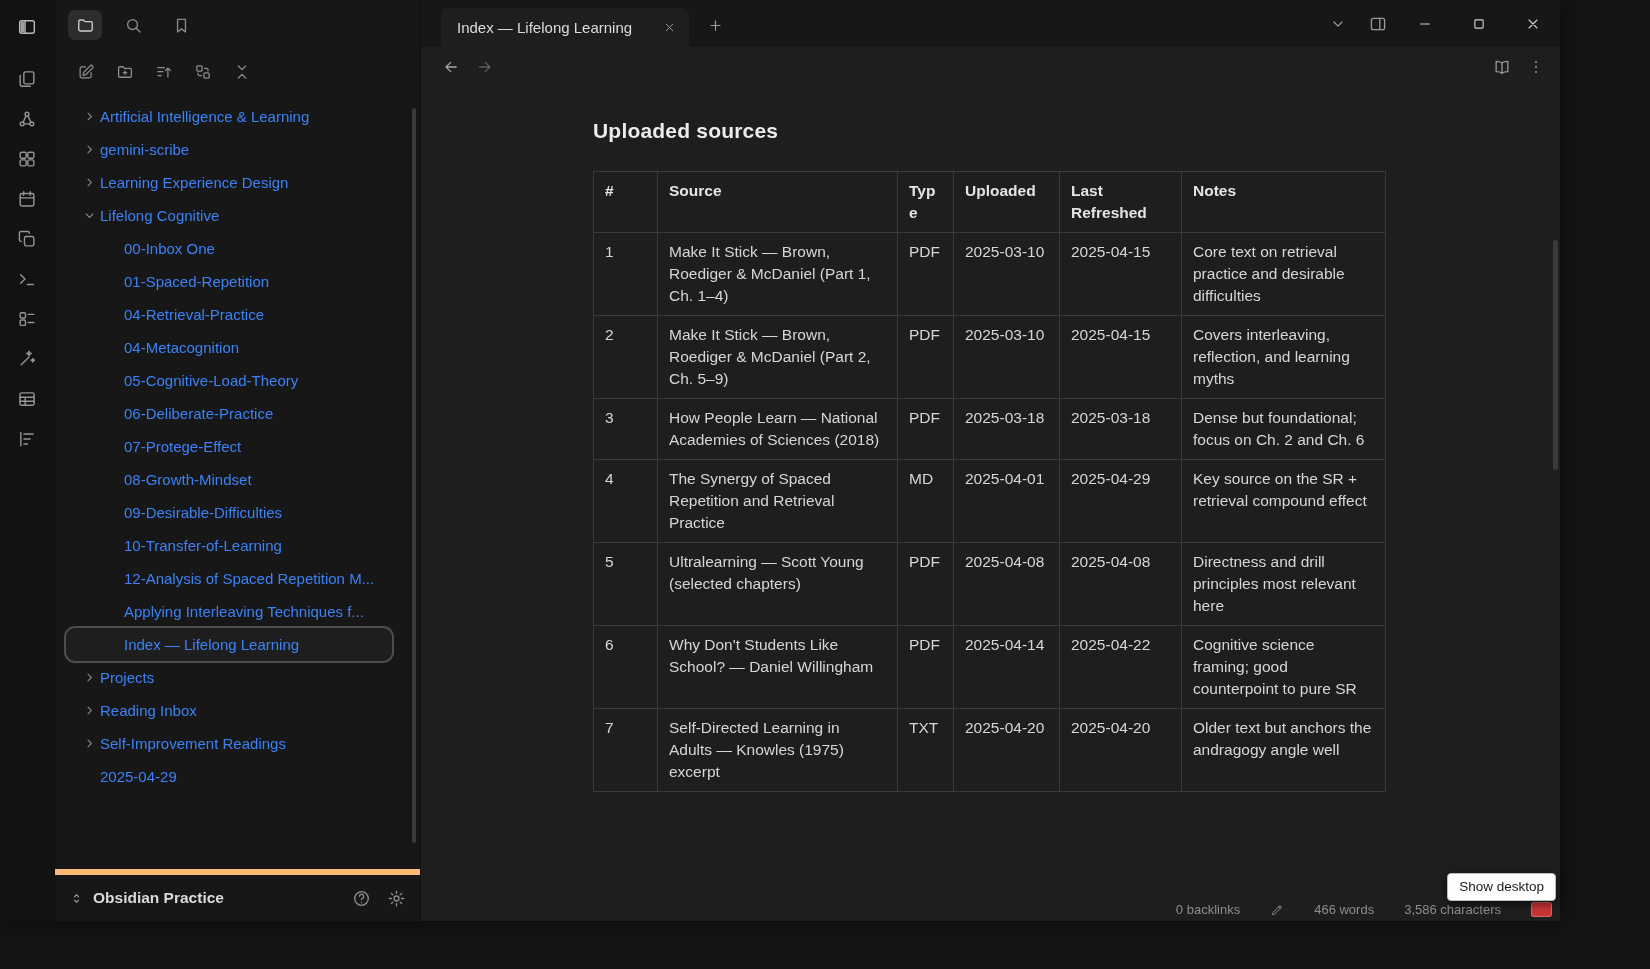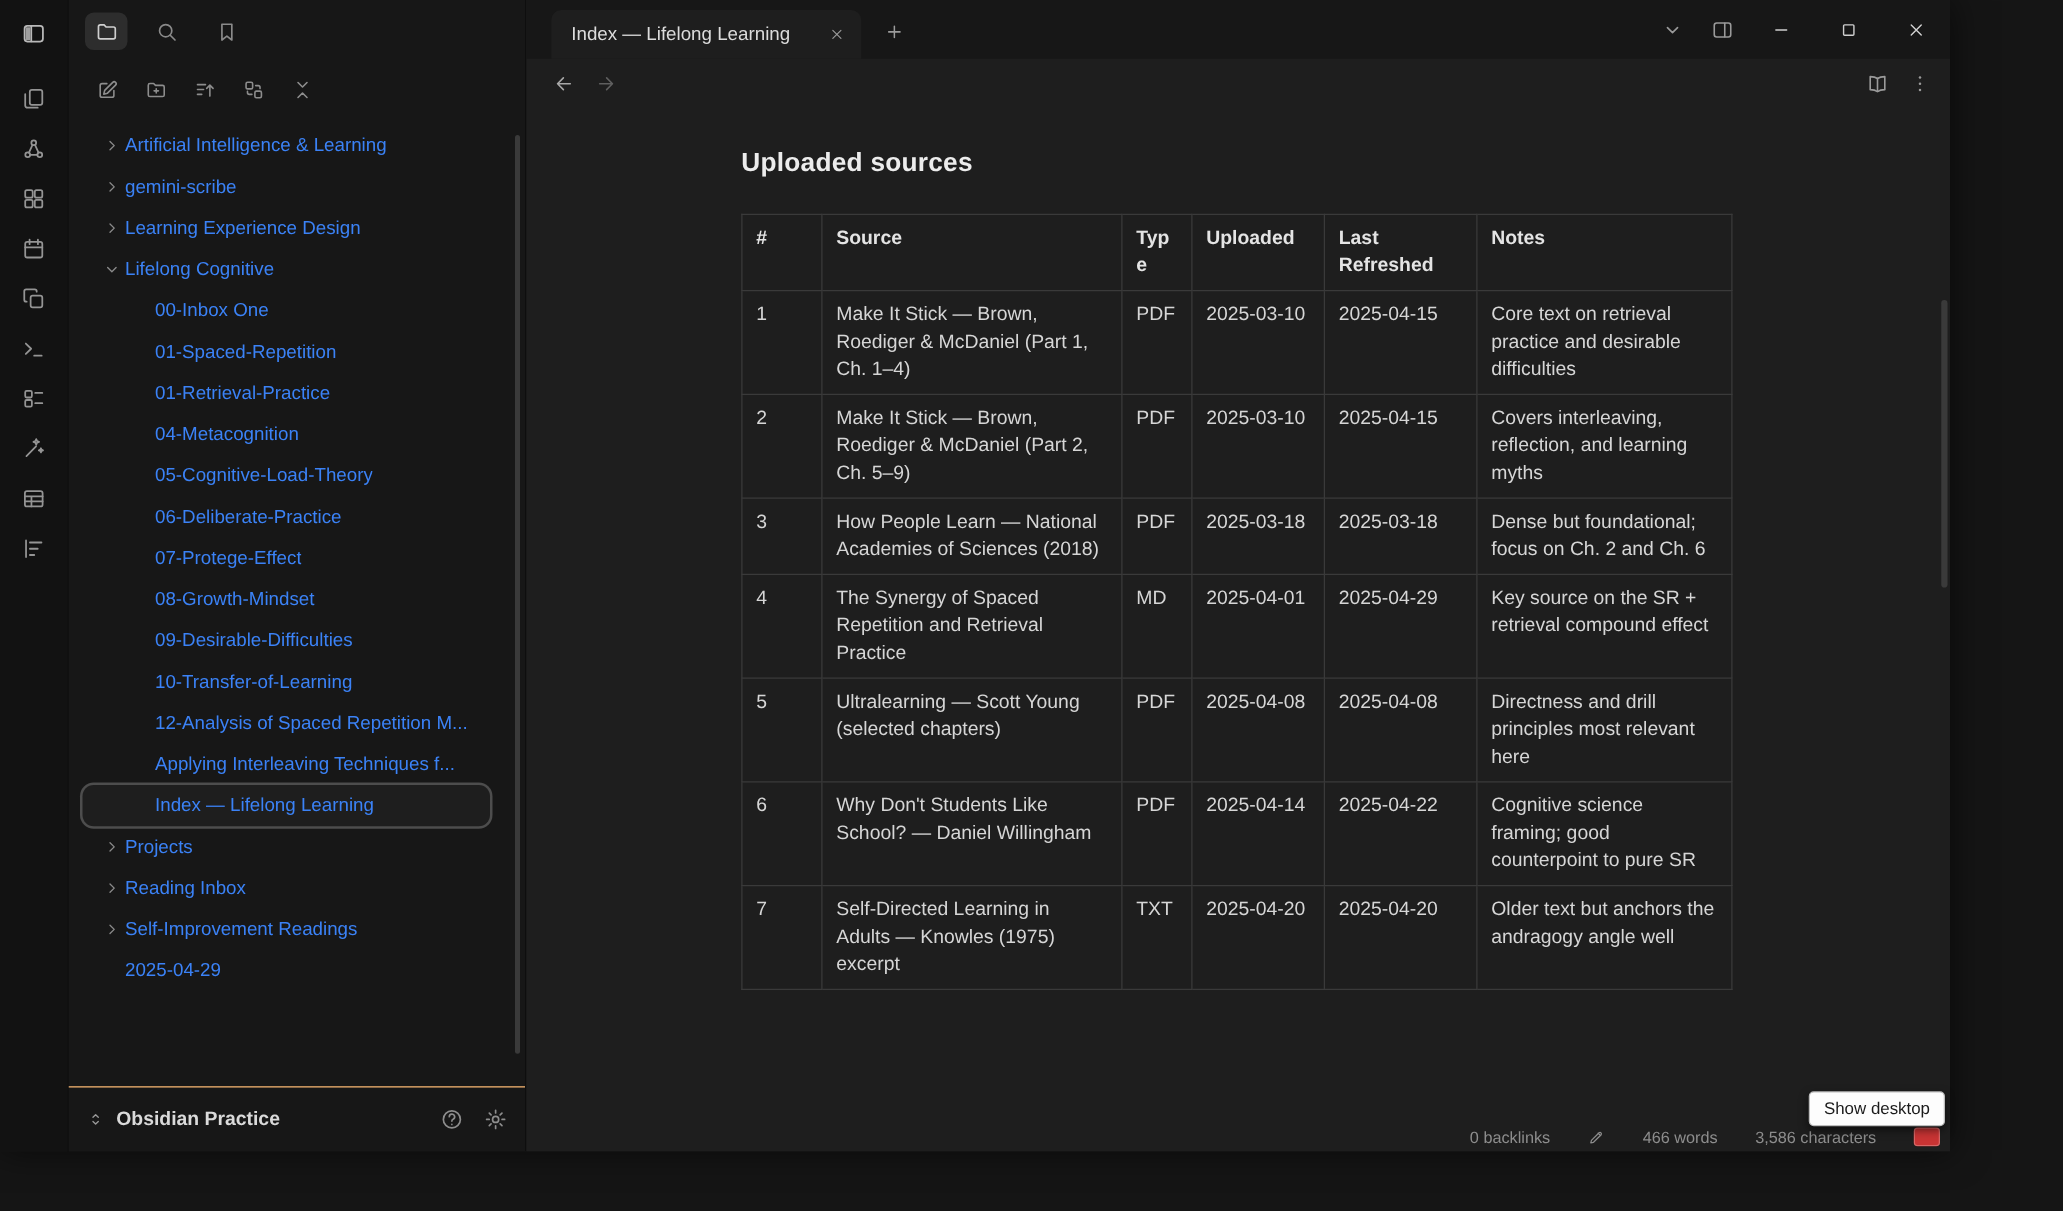--- a/index.html
+++ b/index.html
@@ -26,21 +26,21 @@
   .nav-btn svg{width:18px;height:18px}
   .tree{flex:1;overflow:hidden;padding-top:6px}
   .tree-item{height:33px;display:flex;align-items:center;margin:0 28px 0 11px;border-radius:9px;font-size:15px;color:#3b82f6;cursor:default}
   .tree-item.selected{box-shadow:0 0 0 2px #4d4d4d;background:#1e1e1e}
   .tree-chevron{width:18px;height:18px;flex:none;display:flex;align-items:center;justify-content:center;color:#8a8a8a}
   .tree-chevron svg{width:15px;height:15px}
   .tree-chevron.expanded svg{transform:rotate(90deg)}
   .tree-chevron.hid{visibility:hidden}
   .tree-label{margin-left:2px;white-space:nowrap;overflow:hidden}
   .side-scrollbar{position:absolute;top:108px;right:4px;width:4px;height:735px;background:#3a3a3a;border-radius:2px}
-  .vault-footer{height:52px;flex:none;border-top:1px solid #fdba74;display:flex;align-items:center;padding:0 14px;gap:8px}
+  .vault-footer{height:52px;flex:none;border-top:6px solid #fdba74;display:flex;align-items:center;padding:0 14px;gap:8px}
   .vault-switcher{display:flex;align-items:center;gap:9px;flex:1;color:#9a9a9a}
   .vault-switcher svg{width:15px;height:15px}
   .vault-name{font-size:15.5px;font-weight:700;color:#dadada}
   .vault-actions{display:flex;gap:16px;color:#8d8d8d;align-items:center}
   .vault-actions .icon-btn svg{width:19px;height:19px}
 
   
   .main{flex:1;display:flex;flex-direction:column;background:#1e1e1e;border-left:1px solid #0e0e0e;position:relative;overflow:hidden}
   .titlebar{height:47px;flex:none;background:#171717;display:flex;align-items:flex-end}
   .tab{margin-left:20px;height:39px;width:248px;background:#1e1e1e;border-radius:8px 8px 0 0;display:flex;align-items:center;padding:0 8px 0 16px}
@@ -252,21 +252,21 @@
             </svg>
           </span>
           <span class="tree-label">01-Spaced-Repetition</span>
         </div>
         <div class="tree-item" style="padding-left: 38px;">
           <span class="tree-chevron hid">
             <svg viewBox="0 0 24 24" fill="none" stroke="currentColor" stroke-width="1.7" stroke-linecap="round" stroke-linejoin="round">
               <path d="m9.6 6.6 5.4 5.4-5.4 5.4"></path>
             </svg>
           </span>
-          <span class="tree-label">01-Retrieval-Practice</span>
+          <span class="tree-label">04-Retrieval-Practice</span>
         </div>
         <div class="tree-item" style="padding-left: 38px;">
           <span class="tree-chevron hid">
             <svg viewBox="0 0 24 24" fill="none" stroke="currentColor" stroke-width="1.7" stroke-linecap="round" stroke-linejoin="round">
               <path d="m9.6 6.6 5.4 5.4-5.4 5.4"></path>
             </svg>
           </span>
           <span class="tree-label">04-Metacognition</span>
         </div>
         <div class="tree-item" style="padding-left: 38px;">

